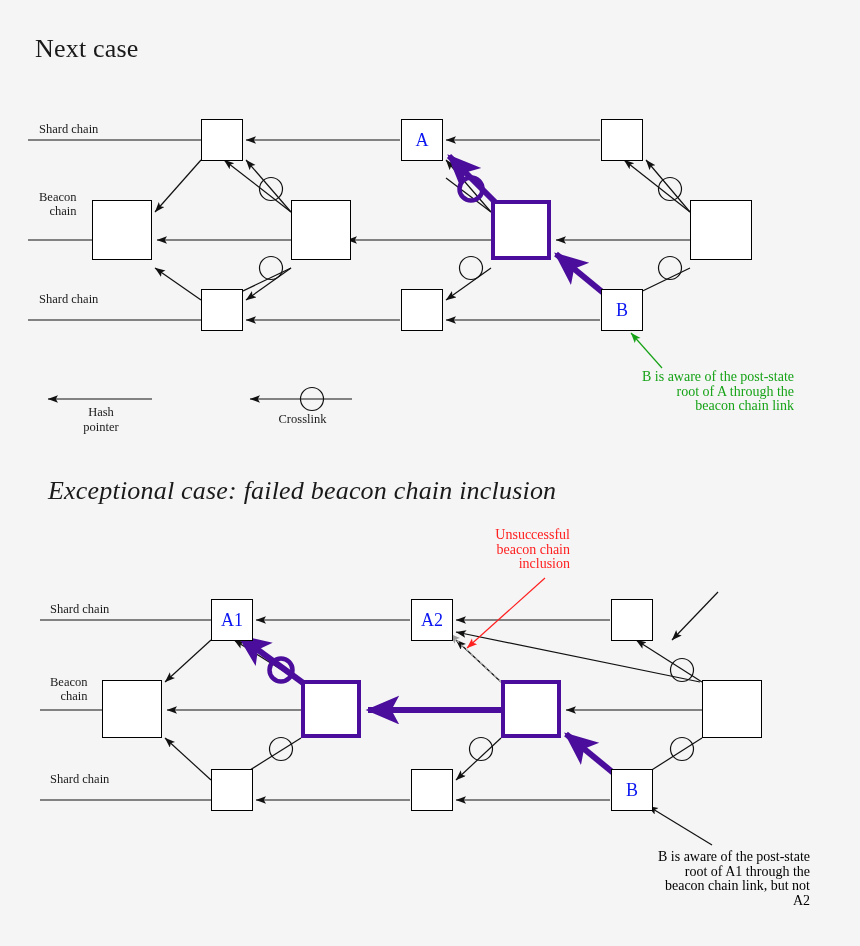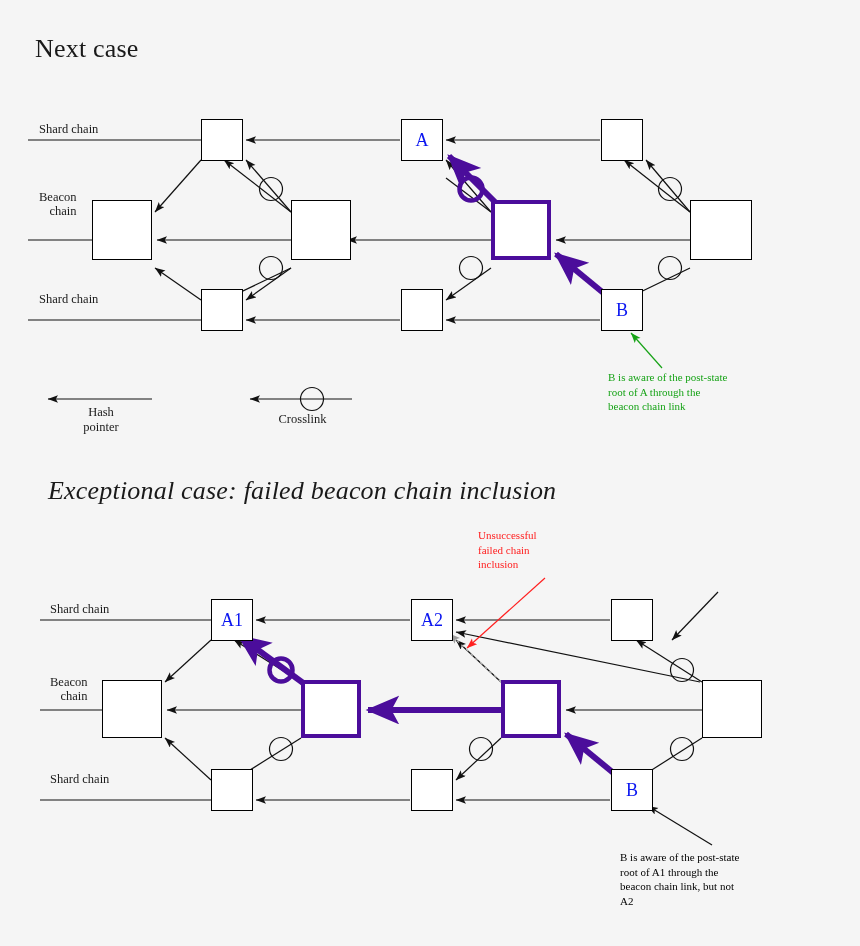--- a/index.html
+++ b/index.html
@@ -15,21 +15,21 @@
   svg.layer{position:absolute;left:0;top:0;width:860px;height:946px;pointer-events:none;}
   .title{position:absolute;font-size:26px;letter-spacing:0.2px;white-space:nowrap;}
   .axis-label{position:absolute;font-size:12.5px;line-height:13.5px;white-space:nowrap;text-align:right;}
   .blk{position:absolute;background:#ffffff;border:1.3px solid #000;box-sizing:border-box;}
   .blk.hl{border:4px solid #4b0d9b;}
   .blk .lbl{
     position:absolute;left:0;top:0;width:100%;height:100%;
     display:flex;align-items:center;justify-content:center;
     font-size:18px;color:#0b16f0;font-family:"Liberation Serif",serif;
   }
-  .note{position:absolute;font-size:11px;line-height:14.5px;text-align:left;white-space:pre-line;}
+  .note{position:absolute;font-size:14px;line-height:14.5px;text-align:right;white-space:pre-line;}
   .note.green{color:#17a317;}
   .note.red{color:#ff2020;}
   .note.black{color:#000;}
   .legend-txt{position:absolute;font-size:12.5px;line-height:14.5px;text-align:center;white-space:pre-line;}
 </style>
 </head>
 <body>
 
 <div class="canvas">
 
@@ -243,20 +243,20 @@
       <span class="lbl"></span>
     </div>
   <div class="blk" style="left:411px;top:769px;width:42px;height:42px;">
       <span class="lbl"></span>
     </div>
   <div class="blk" style="left:611px;top:769px;width:42px;height:42px;">
       <span class="lbl">B</span>
     </div>
 
   <div class="note red" style="left:478px;top:528px;width:92px;">Unsuccessful
-failed chain
+beacon chain
 inclusion</div>
   <div class="note black" style="left:620px;top:850px;width:190px;">B is aware of the post-state
 root of A1 through the
 beacon chain link, but not
 A2</div>
 
 </div>
 
 </body></html>

